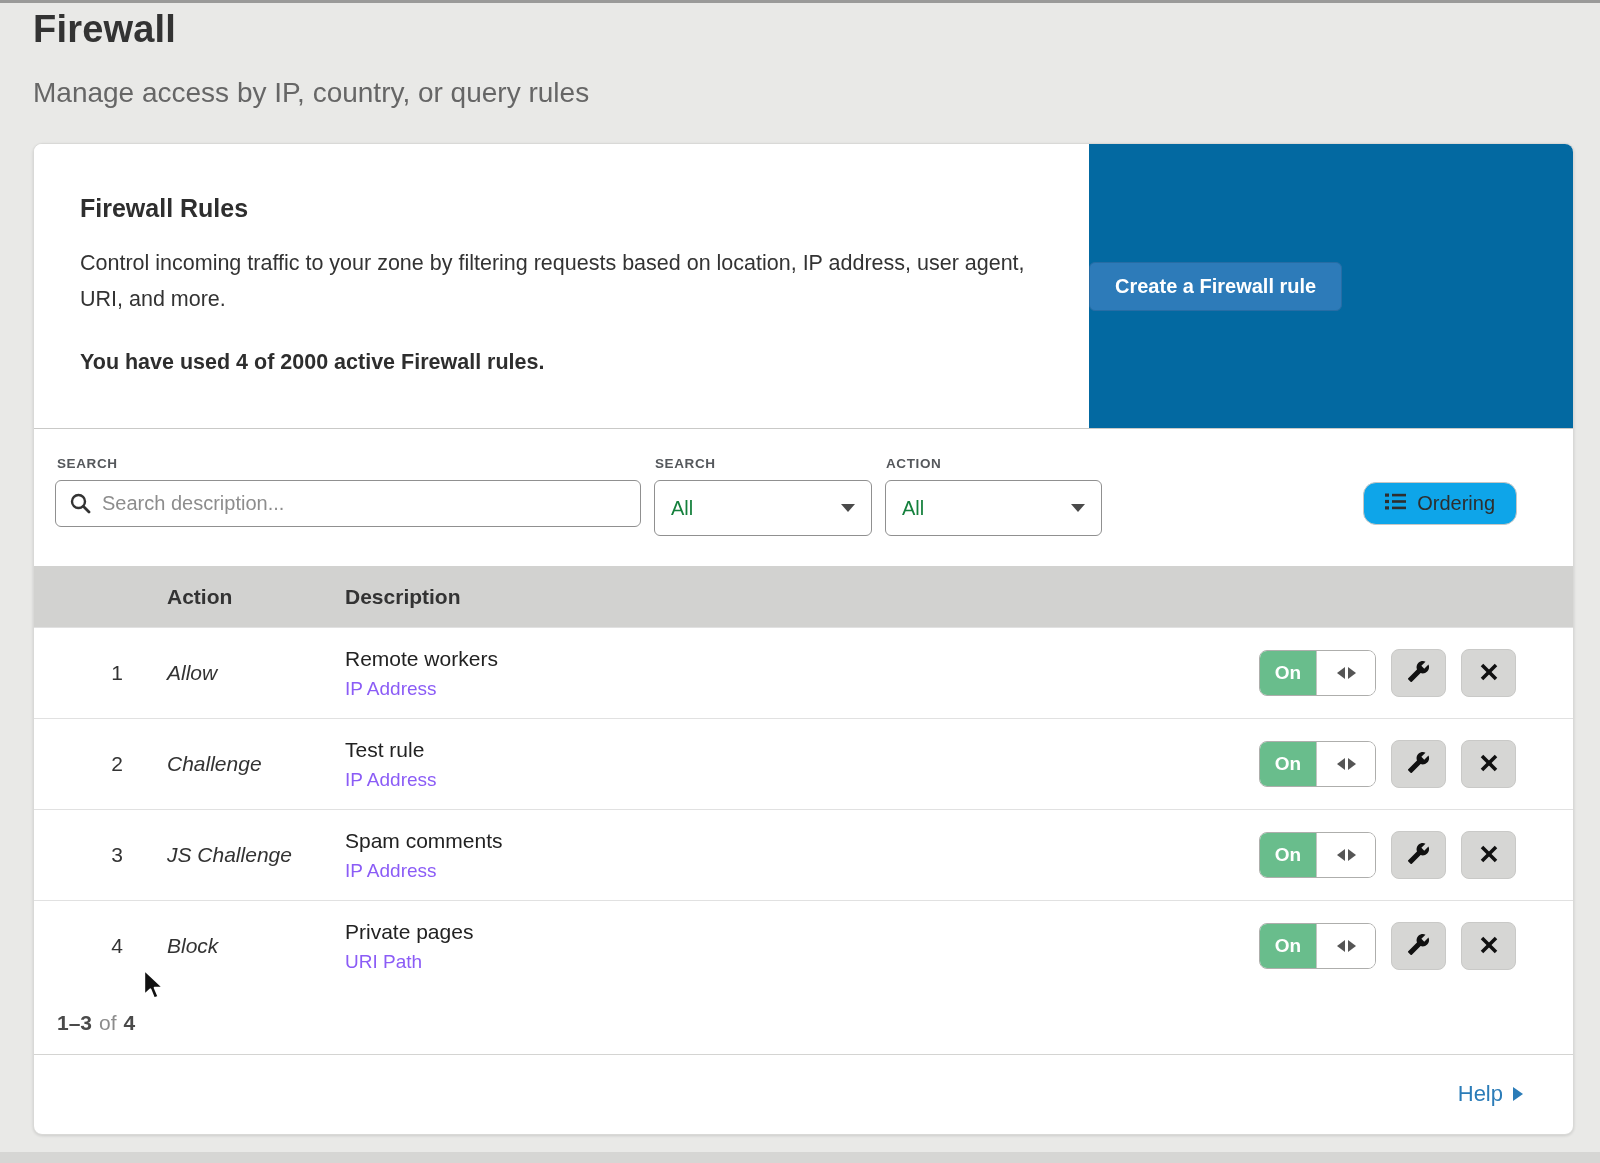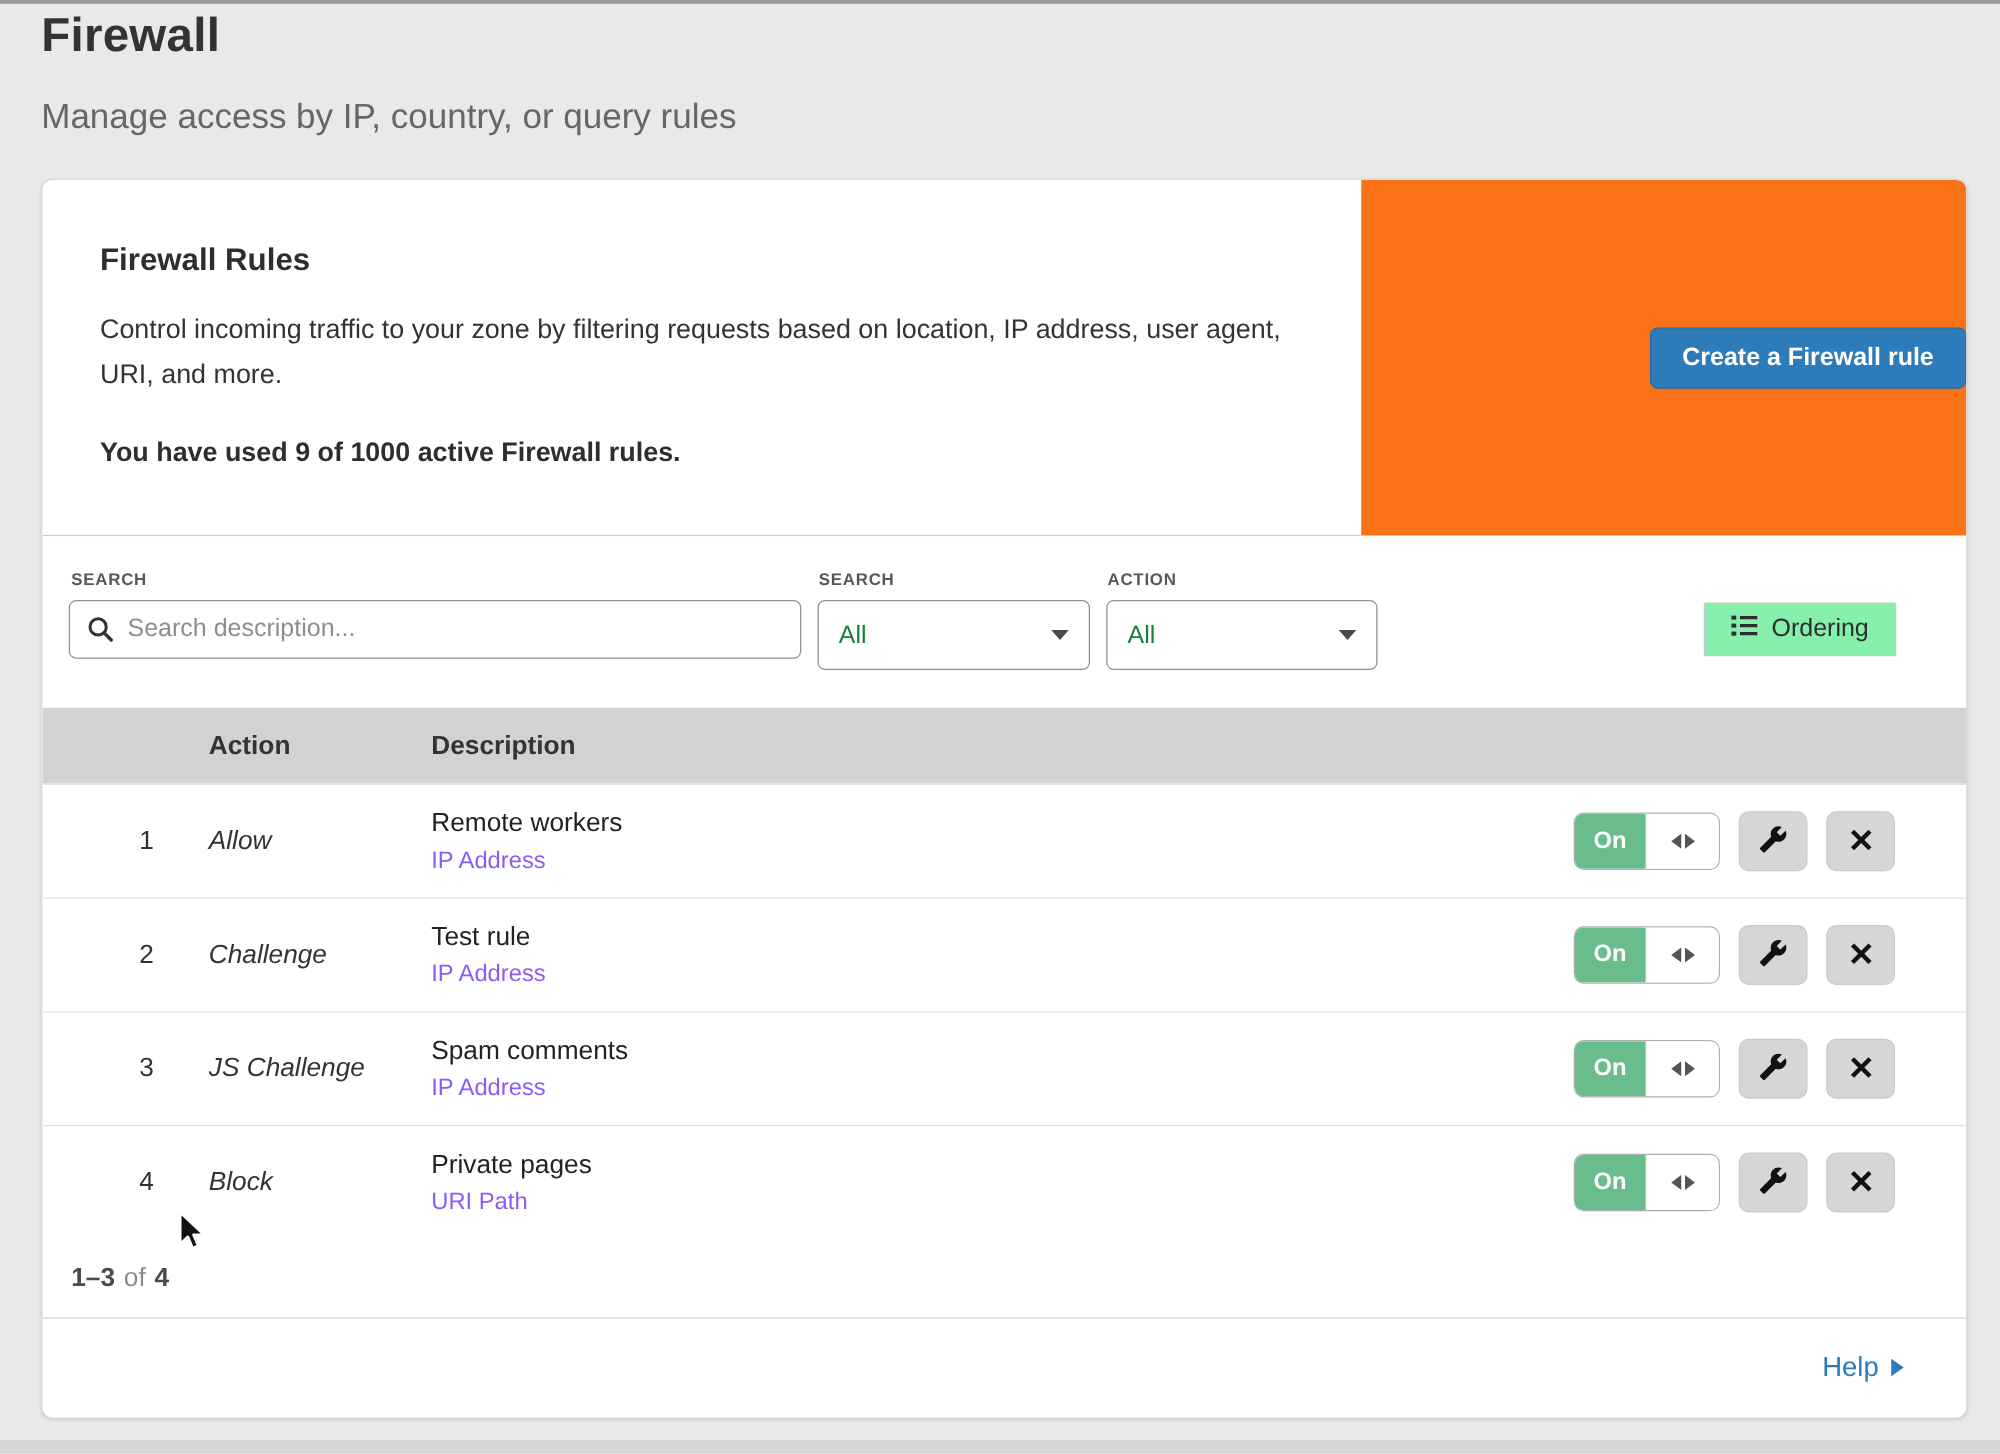--- a/index.html
+++ b/index.html
@@ -26,21 +26,21 @@
     box-shadow:0 1px 3px rgba(0,0,0,.12);
     overflow:hidden;
   }
 
   
   .hero { display:flex; height:285px; border-bottom:1px solid #c9c9c7; }
   .hero-left { flex:1; padding:50px 40px 0 46px; background:#fff; }
   .hero-heading { font-size:25px; font-weight:700; color:#2e2e2e; }
   .hero-desc { margin-top:22px; font-size:21.5px; line-height:36px; color:#333; max-width:950px; }
   .hero-usage { margin-top:33px; font-size:21.5px; font-weight:700; color:#2e2e2e; }
-  .hero-right { width:484px; background:#f97316; display:flex; align-items:center; justify-content:flex-end;padding-left:12px; }
+  .hero-right { width:484px; background:#0369a1; display:flex; align-items:center; justify-content:flex-start; }
   .btn-primary {
     background:#2d7bb9; border:1px solid #276da5; color:#fff;
     font-size:20px; font-weight:600; font-family:"Liberation Sans",sans-serif;
     padding:12px 25px; border-radius:6px; cursor:pointer;
   }
 
   
   .filters { position:relative; height:137px; background:#fff; }
   .filter-label { position:absolute; font-size:13.5px; font-weight:700; color:#55585c; letter-spacing:.6px; top:27px; }
   .lbl-search { left:23px; } .lbl-status { left:621px; } .lbl-action { left:852px; }
@@ -55,21 +55,21 @@
   .select-box {
     position:absolute; top:51px; height:56px; border:1px solid #909090; border-radius:6px;
     background:#fff; display:flex; align-items:center; justify-content:space-between;
     padding:0 16px; font-size:20px; color:#15803d; cursor:pointer;
   }
   .sel-status { left:620px; width:218px; }
   .sel-action { left:851px; width:217px; }
   .caret-down { width:0; height:0; border-left:7px solid transparent; border-right:7px solid transparent; border-top:8px solid #4a4a4a; }
   .btn-ordering {
     position:absolute; right:56px; top:53px; height:43px;
-    background:#86efac; border:1px solid #c7c7c5; border-radius:2px;
+    background:#0ea5e9; border:1px solid #c7c7c5; border-radius:13px;
     display:flex; align-items:center; gap:11px; padding:0 21px;
     font-size:20px; color:#2e2e2e; font-family:"Liberation Sans",sans-serif; cursor:pointer;
   }
 
   
   .thead { height:61px; background:#d2d2d0; display:flex; align-items:center; font-size:21px; font-weight:700; color:#333; }
   .col-num { width:133px; text-align:right; padding-right:44px; }
   .col-action { width:178px; }
   .col-desc { flex:1; }
   .trow { height:91px; display:flex; align-items:center; border-top:1px solid #e1e1e1; background:#fff; }
@@ -112,21 +112,21 @@
   <div class="page-title">Firewall</div>
   <div class="page-subtitle">Manage access by IP, country, or query rules</div>
 </div>
 
 <div class="card">
 
   <div class="hero">
     <div class="hero-left">
       <div class="hero-heading">Firewall Rules</div>
       <div class="hero-desc">Control incoming traffic to your zone by filtering requests based on location, IP address, user agent, URI, and more.</div>
-      <div class="hero-usage">You have used 9 of 1000 active Firewall rules.</div>
+      <div class="hero-usage">You have used 4 of 2000 active Firewall rules.</div>
     </div>
     <div class="hero-right">
       <button class="btn-primary">Create a Firewall rule</button>
     </div>
   </div>
 
   <div class="filters">
     <div class="filter-label lbl-search">SEARCH</div>
     <div class="search-wrap">
       <span class="search-icon">

